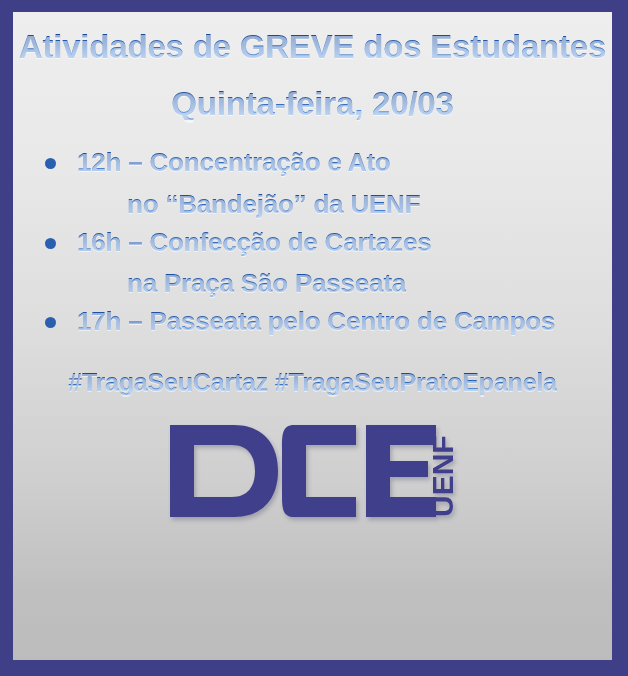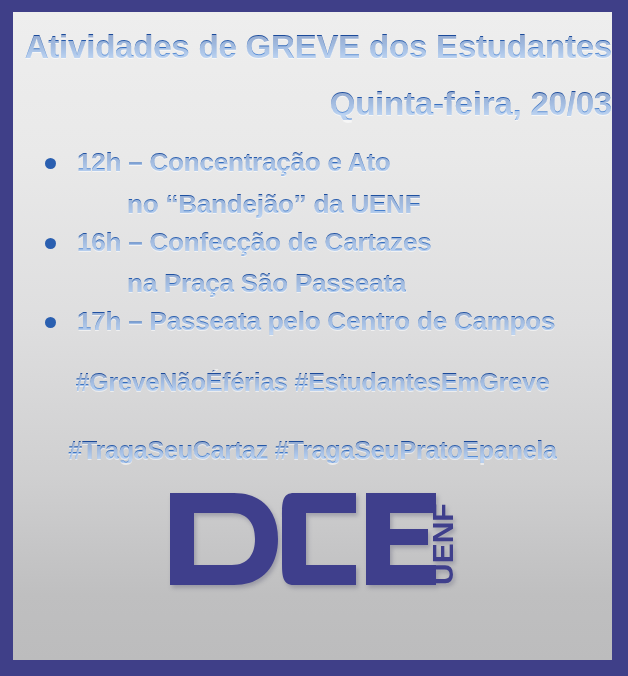--- a/index.html
+++ b/index.html
@@ -43,21 +43,21 @@
         #5a8ed6 100%);
     -webkit-background-clip: text;
     background-clip: text;
     color: transparent;
     -webkit-text-fill-color: transparent;
     text-shadow: 0 1px 0 rgba(255,255,255,0.55);
     letter-spacing: -0.2px;
   }
 
   .title-line {
-    text-align: right;
+    text-align: center;
     line-height: 1.0;
   }
 
   .title1 {
     margin-top: 18px;
     font-size: 33px;
   }
   .title2 {
     margin-top: 24px;
     font-size: 33px;
@@ -165,23 +165,20 @@
         <div class="agenda-row">
           <span class="bullet"></span>
           <span class="gtext agenda-main">17h – Passeata pelo Centro de Campos</span>
         </div>
       </li>
 
     </ul>
 
     <div class="tags">
       <div class="tagline">
-        <span class="gtext">#GreveNãoÉférias #EstudantesEmGreve</span>
-      </div>
-      <div class="tagline">
         <span class="gtext">#TragaSeuCartaz #TragaSeuPratoEpanela</span>
       </div>
     </div>
 
     <div class="logo-wrap">
       <svg class="logo-svg" width="286" height="92" viewBox="0 0 286 92">
         <g fill="#3f3f8c">
 
           <path d="M0 0 H64 C92 0 108 18 108 46 C108 74 92 92 64 92 H0 Z
                    M24 20 V72 H62 C78 72 85 61 85 46 C85 31 78 20 62 20 Z"></path>

